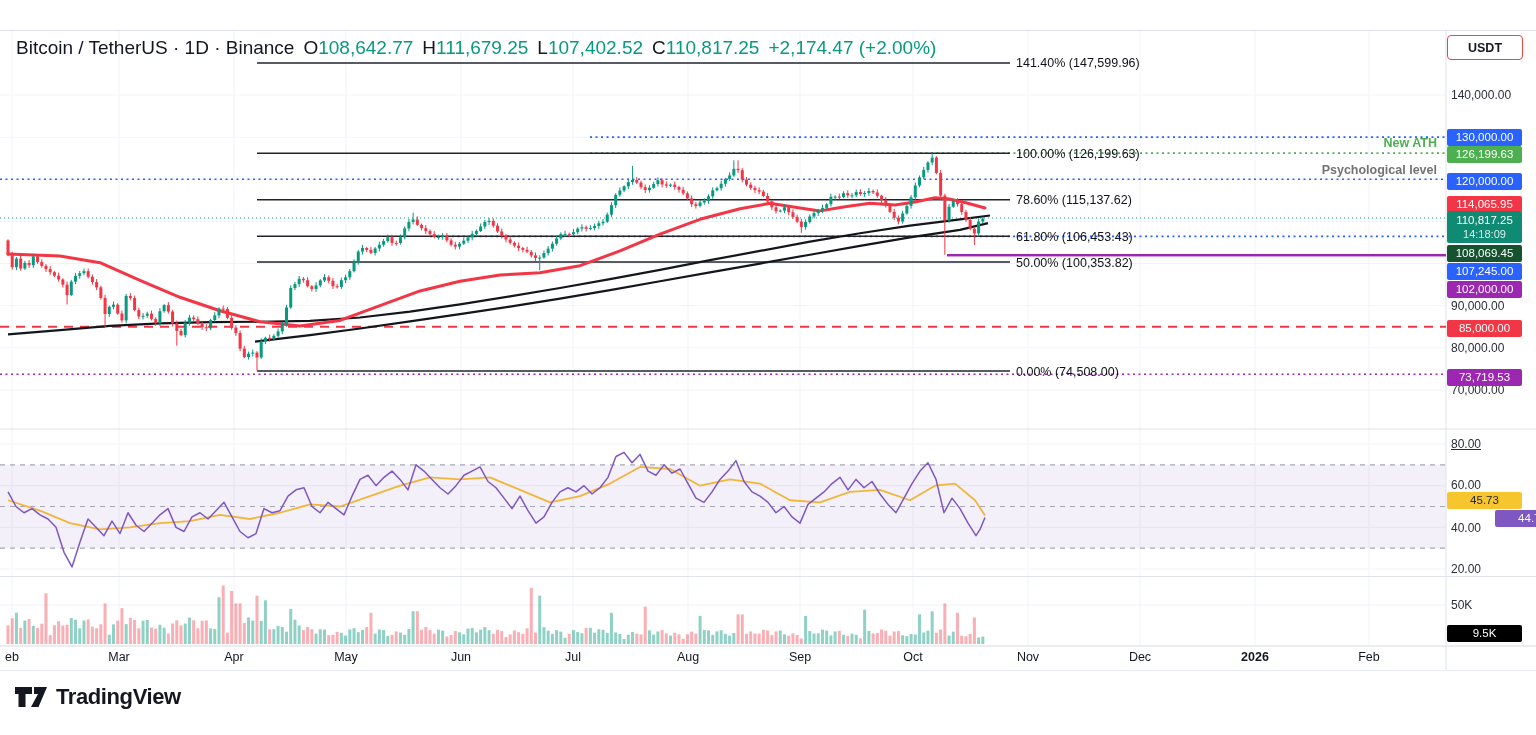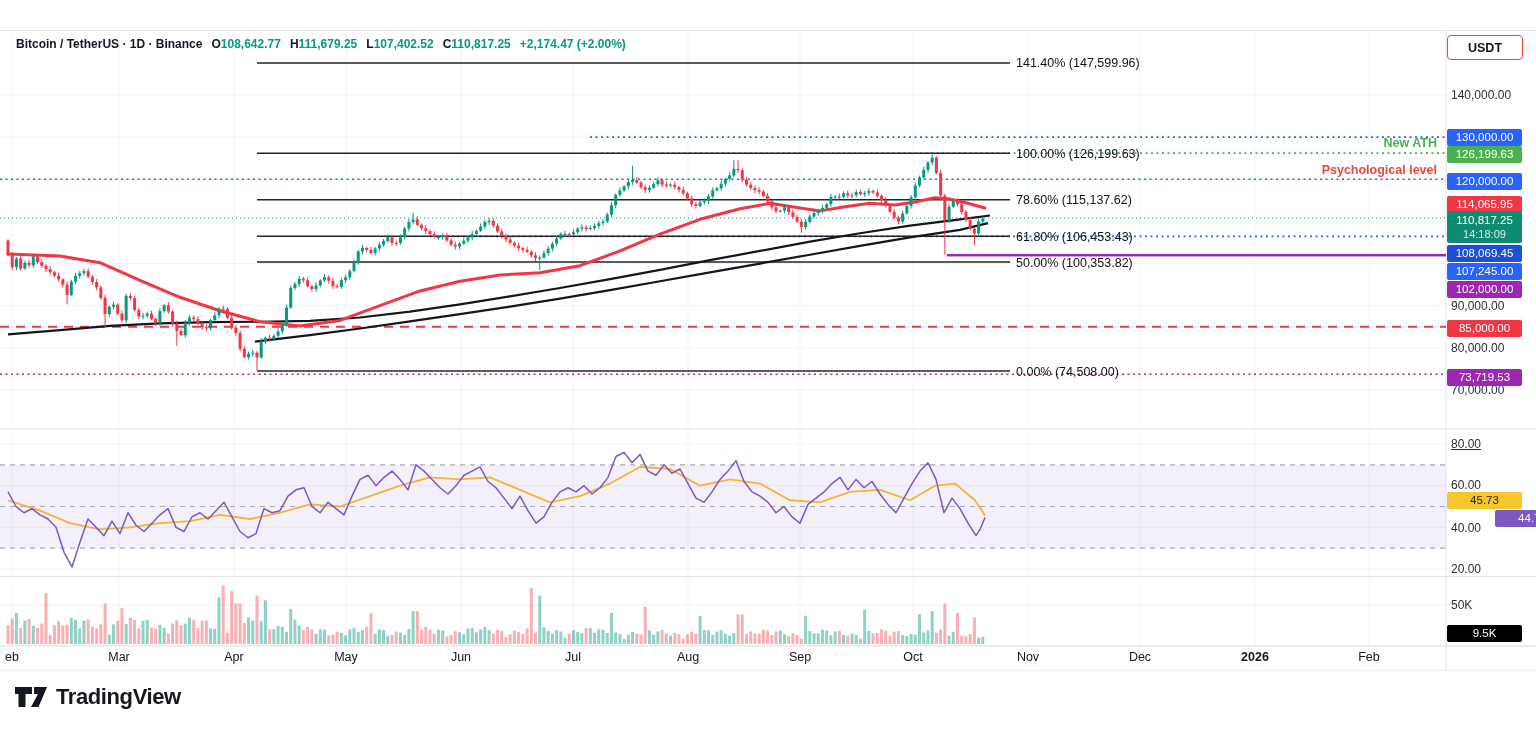--- a/index.html
+++ b/index.html
@@ -1,20 +1,20 @@
 <!DOCTYPE html>
 <html><head>
 <meta charset="utf-8">
 <style>
   html,body{margin:0;padding:0;background:#fff;}
   .screen{position:relative;width:1536px;height:735px;background:#fff;overflow:hidden;
           font-family:"Liberation Sans",sans-serif;color:#131722;}
   svg text{font-family:"Liberation Sans",sans-serif;}
   .hdr{position:absolute;left:14px;top:8px;font-size:13px;color:#131722;}
-  .legend{position:absolute;left:16px;top:37px;font-size:12px;display:flex;gap:9px;align-items:center;font-weight:bold;}
+  .legend{position:absolute;left:16px;top:37px;font-size:19px;display:flex;gap:9px;align-items:center;}
   .legend .t{color:#131722;}
   .legend .pair .k{color:#131722;}
   .legend .pair .v{color:#089981;}
   .legend .chg{color:#089981;}
   .usdt{position:absolute;left:1447px;top:35px;width:74px;height:23px;border:1px solid #ef4444;
         border-radius:4px;background:#fff;font-size:12.5px;font-weight:bold;color:#131722;
         display:flex;align-items:center;justify-content:center;cursor:pointer;}
   .overlay{position:absolute;left:0;top:0;width:1536px;height:735px;pointer-events:none;}
   .pl{position:absolute;left:1451px;font-size:12px;color:#2a2e39;white-space:nowrap;}
   .bdg{position:absolute;left:1447px;width:75px;height:17px;font-size:11.5px;color:#fff;
@@ -838,21 +838,21 @@
     <span class="pair"><span class="k">H</span><span class="v">111,679.25</span></span>
     <span class="pair"><span class="k">L</span><span class="v">107,402.52</span></span>
     <span class="pair"><span class="k">C</span><span class="v">110,817.25</span></span>
     <span class="chg">+2,174.47 (+2.00%)</span>
   </div>
 
   <div class="usdt">USDT</div>
 
   <div class="overlay">
     <div class="ann" id="ann-ath" style="right:99px;top:136px;color:#4caf50;">New ATH</div>
-    <div class="ann" id="ann-psy" style="right:99px;top:163px;color:#ef4444;">Psychological level</div>
+    <div class="ann" id="ann-psy" style="right:99px;top:163px;color:#737373;">Psychological level</div>
     <div id="scale-labels">
         <div class="pl" style="top: 88px;">140,000.00</div>
         <div class="pl" style="top: 299px;">90,000.00</div>
         <div class="pl" style="top: 341px;">80,000.00</div>
         <div class="pl" style="top: 383px;">70,000.00</div>
         <div class="pl" style="top: 437px; text-decoration: underline;">80.00</div>
         <div class="pl" style="top: 478px;">60.00</div>
         <div class="pl" style="top: 521px;">40.00</div>
         <div class="pl" style="top: 562px;">20.00</div>
         <div class="pl" style="top: 598px;">50K</div>
@@ -865,21 +865,21 @@
         <div class="bdg" style="top: 172.5px; background: rgb(41, 98, 255);">
           <span>120,000.00</span>
         </div>
         <div class="bdg" style="top: 195.5px; background: rgb(242, 54, 69);">
           <span>114,065.95</span>
         </div>
         <div class="bdg two" style="top: 211px; background: rgb(15, 138, 115);">
           <span>110,817.25</span>
           <span class="sub">14:18:09</span>
         </div>
-        <div class="bdg" style="top: 244.5px; background: #1d4ed8;">
+        <div class="bdg" style="top: 244.5px; background: #14532d;">
           <span>108,069.45</span>
         </div>
         <div class="bdg" style="top: 262.5px; background: rgb(41, 98, 255);">
           <span>107,245.00</span>
         </div>
         <div class="bdg" style="top: 280.5px; background: rgb(156, 39, 176);">
           <span>102,000.00</span>
         </div>
         <div class="bdg" style="top: 319.5px; background: rgb(242, 54, 69);">
           <span>85,000.00</span>

